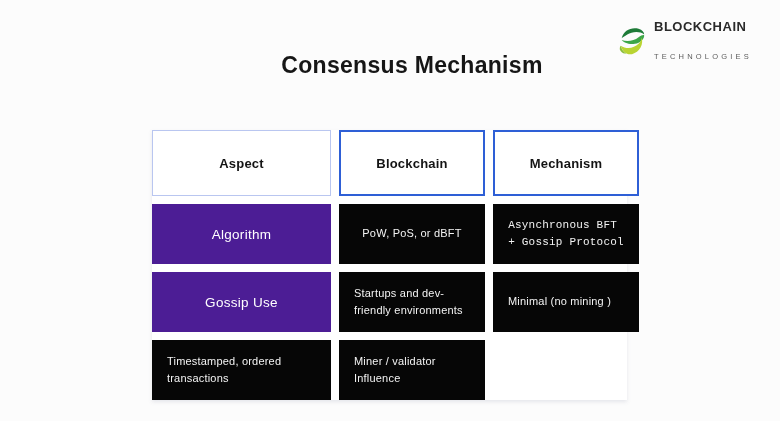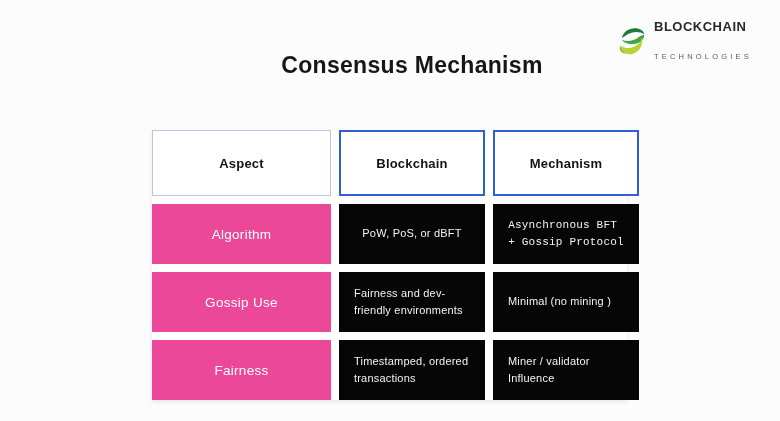--- a/index.html
+++ b/index.html
@@ -44,21 +44,21 @@
   }
   .hcell {
     background:#FFFFFF;
     display:flex; align-items:center; justify-content:center;
     font-size:13px; font-weight:700; color:#141414; letter-spacing:0.2px;
   }
   .hcell.light  { border:1px solid #B9C6F0; }
   .hcell.strong { border:2px solid #2E5FD6; }
 
   .acell {
-    background:#ec4899;
+    background:#4c1d95;
     display:flex; align-items:center; justify-content:center;
     font-size:13.5px; font-weight:500; color:#FFFFFF; letter-spacing:0.3px;
   }
   .dcell {
     background:#060606;
     display:flex; align-items:center;
     font-size:11px; font-weight:400; color:#F3F3F3;
     line-height:1.55; letter-spacing:0.2px;
     white-space:pre-line;
   }
@@ -92,22 +92,21 @@
   <div class="hcell strong">Mechanism</div>
 
   <div class="acell">Algorithm</div>
   <div class="dcell center">PoW, PoS, or dBFT</div>
   <div class="dcell centerblock">
     <span class="inner">Asynchronous BFT
 + Gossip Protocol</span>
   </div>
 
   <div class="acell">Gossip Use</div>
-  <div class="dcell left">Fairness and dev-
+  <div class="dcell left">Startups and dev-
 friendly environments</div>
   <div class="dcell left">Minimal (no mining )</div>
 
-  <div class="acell">Fairness</div>
   <div class="dcell left">Timestamped, ordered
 transactions</div>
   <div class="dcell left">Miner / validator
 Influence</div>
 </div>
 
 </body></html>

